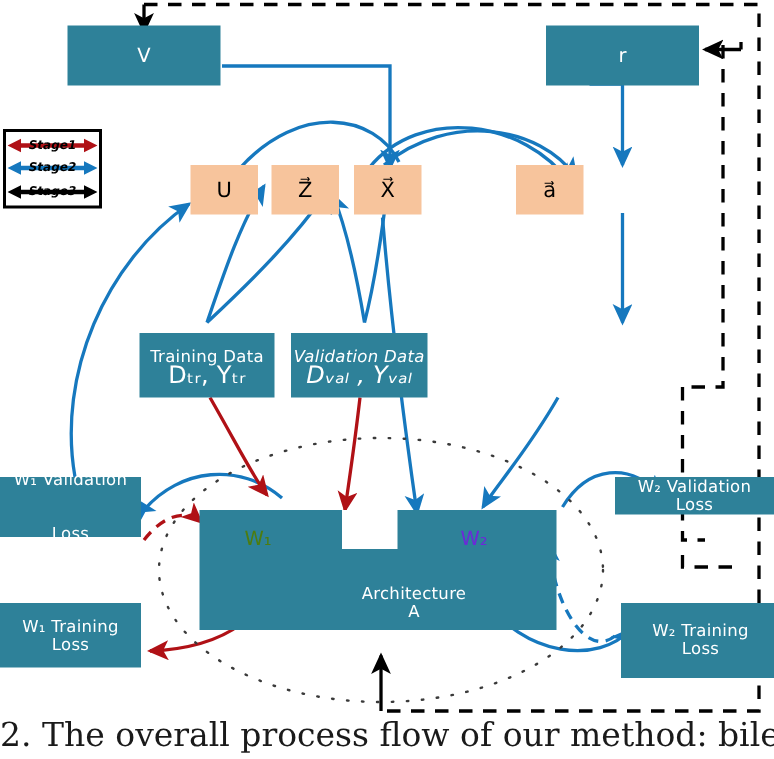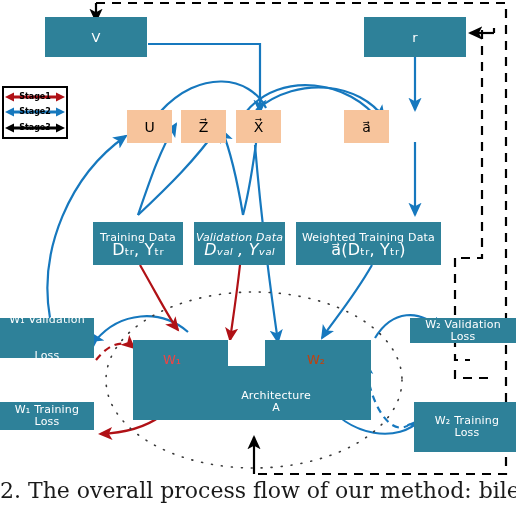--- a/index.html
+++ b/index.html
@@ -12,21 +12,21 @@
   .peach{background:#F7C49C;color:#000000;}
   .node .l1{font-size:11px;line-height:12px;letter-spacing:.2px;text-align:right;}
   .node .l2{font-size:16px;line-height:12px;letter-spacing:.2px;}
   .big{font-size:13px;}
   .vec{font-size:14px;}
   #legend{position:absolute;left:2px;top:86px;width:66px;height:53px;border:2px solid #000;
           background:#fff;box-sizing:border-box;display:flex;flex-direction:column;
           justify-content:space-around;align-items:center;padding:1px 0;}
   .lgrow{display:flex;align-items:center;height:14px;}
   .lgrow svg{display:block;}
-  .lgtxt{font-size:8px;line-height:8px;font-weight:bold;position:absolute;}
+  .lgtxt{font-size:8px;line-height:8px;font-weight:bold;position:absolute;font-style:italic;}
   .lgwrap{position:relative;display:flex;align-items:center;justify-content:center;width:60px;}
   .arch-notch{position:absolute;background:#ffffff;}
   .caption{position:absolute;left:0;top:478px;width:516px;text-align:center;
            font-family:"DejaVu Serif",serif;font-size:22px;color:#1a1a1a;
            white-space:nowrap;overflow:hidden;}
 </style>
 </head>
 <body>
 
 <div id="root">
@@ -141,52 +141,48 @@
   <div class="node teal" style="left:93px;top:222px;width:90px;height:43px;">
     <span class="l1">Training Data</span>
     <span class="l2">Dₜᵣ, Yₜᵣ</span>
   </div>
 
   <div class="node teal" style="left:194px;top:222px;width:91px;height:43px;font-style:italic;">
     <span class="l1">Validation Data</span>
     <span class="l2">Dᵥₐₗ , Yᵥₐₗ</span>
   </div>
 
-  <div class="node teal" style="left:296px;top:222px;width:145px;height:43px;">
-    <span class="l1">Weighted Training Data</span>
-    <span class="l2">a⃗(Dₜᵣ, Yₜᵣ)</span>
-  </div>
 
   <div class="node teal" style="left:0px;top:318px;width:94px;height:40px;gap:24px;">
     <span class="l1">W₁ Validation</span>
     <span class="l1">Loss</span>
   </div>
 
-  <div class="node teal" style="left:0px;top:402px;width:94px;height:28px;">
+  <div class="node teal" style="left:0px;top:402px;width:94px;height:43px;">
     <span class="l1">W₁ Training</span>
     <span class="l1">Loss</span>
   </div>
 
   <div class="node teal" style="left:410px;top:318px;width:106px;height:25px;">
     <span class="l1">W₂ Validation</span>
     <span class="l1">Loss</span>
   </div>
 
   <div class="node teal" style="left:414px;top:402px;width:106px;height:50px;">
     <span class="l1">W₂ Training</span>
     <span class="l1">Loss</span>
   </div>
 
   <div class="node teal" style="left:133px;top:340px;width:238px;height:80px;justify-content:flex-end;padding-bottom:6px;padding-left:48px;">
     <span class="l1">Architecture</span>
     <span class="l1">A</span>
   </div>
   <div class="arch-notch" style="left:228px;top:340px;width:37px;height:26px;"></div>
-  <div class="node" style="left:152px;top:348px;width:40px;height:22px;color:#ef4444;">
+  <div class="node" style="left:152px;top:348px;width:40px;height:22px;color:#4d7c0f;">
     <span class="big">W₁</span>
   </div>
-  <div class="node" style="left:296px;top:348px;width:40px;height:22px;color:#c2410c;justify-content:center;">
+  <div class="node" style="left:296px;top:348px;width:40px;height:22px;color:#6d28d9;justify-content:center;">
     <span class="big">W₂</span>
   </div>
 
   <div class="caption">2.  The overall  process flow of our method: bilevel</div>
 
 </div>
 
 </body></html>

